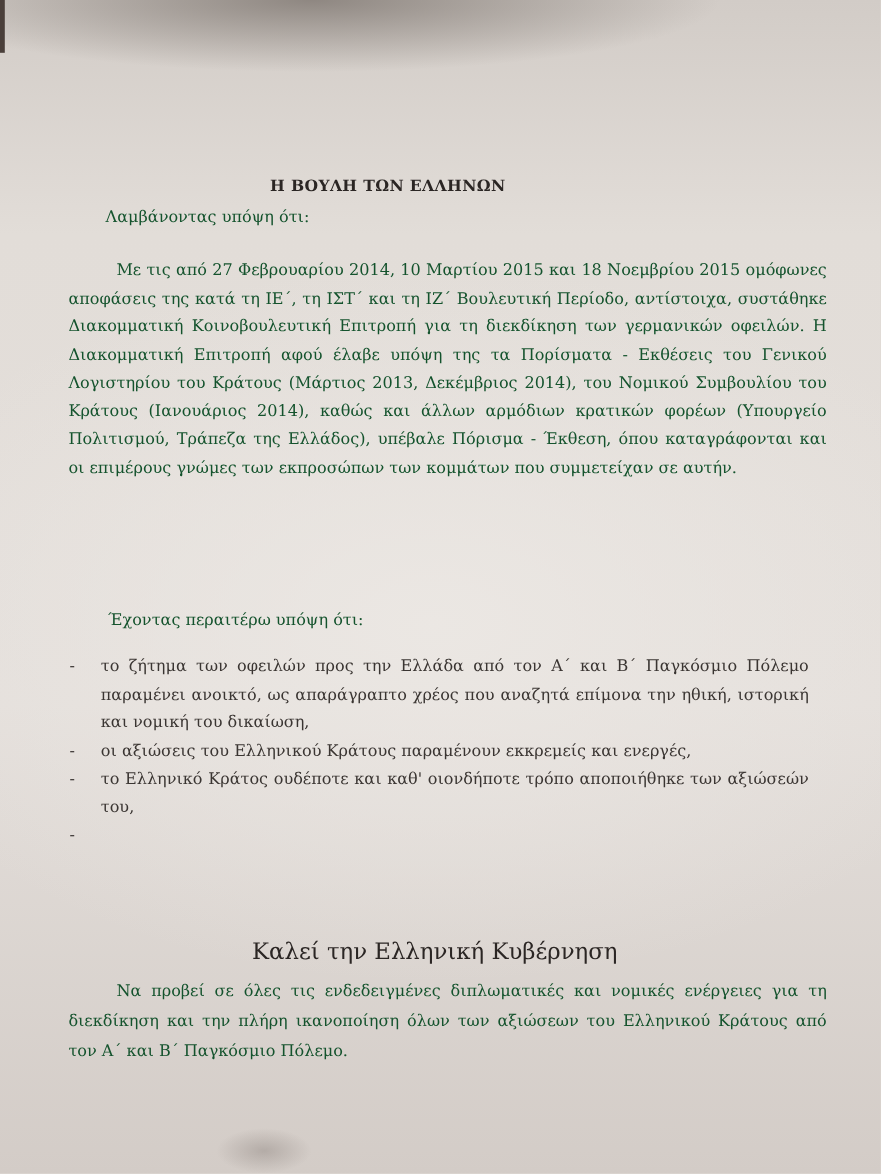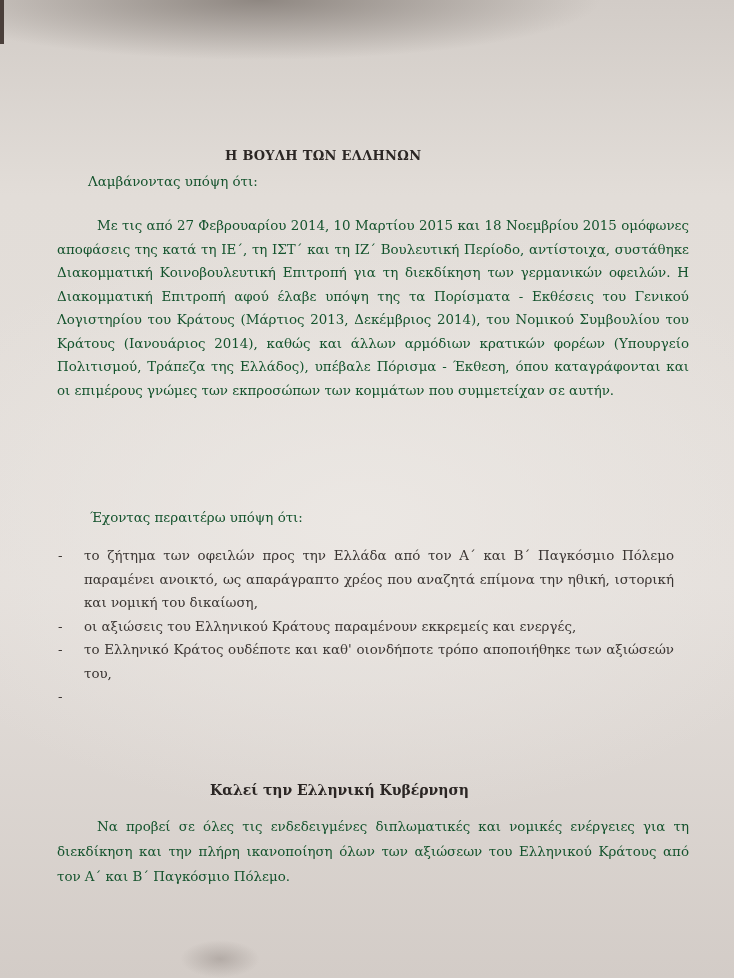--- a/index.html
+++ b/index.html
@@ -84,22 +84,22 @@
       text-align: justify;
       color: #3a3532;
     }
     .bullets .dash {
       position: absolute;
       left: 18px; top: 0;
     }
     .heading2 {
       position: absolute;
       left: 170px; top: 652px;
-      font-weight: bold;
-      font-size: 14px;
+      font-weight: normal;
+      font-size: 19px;
       color: #2b2624;
     }
     .para2 {
       left: 17px; top: 684px;
       width: 632px;
       text-indent: 40px;
       line-height: 25px;
     }
   </style>
 </head>

